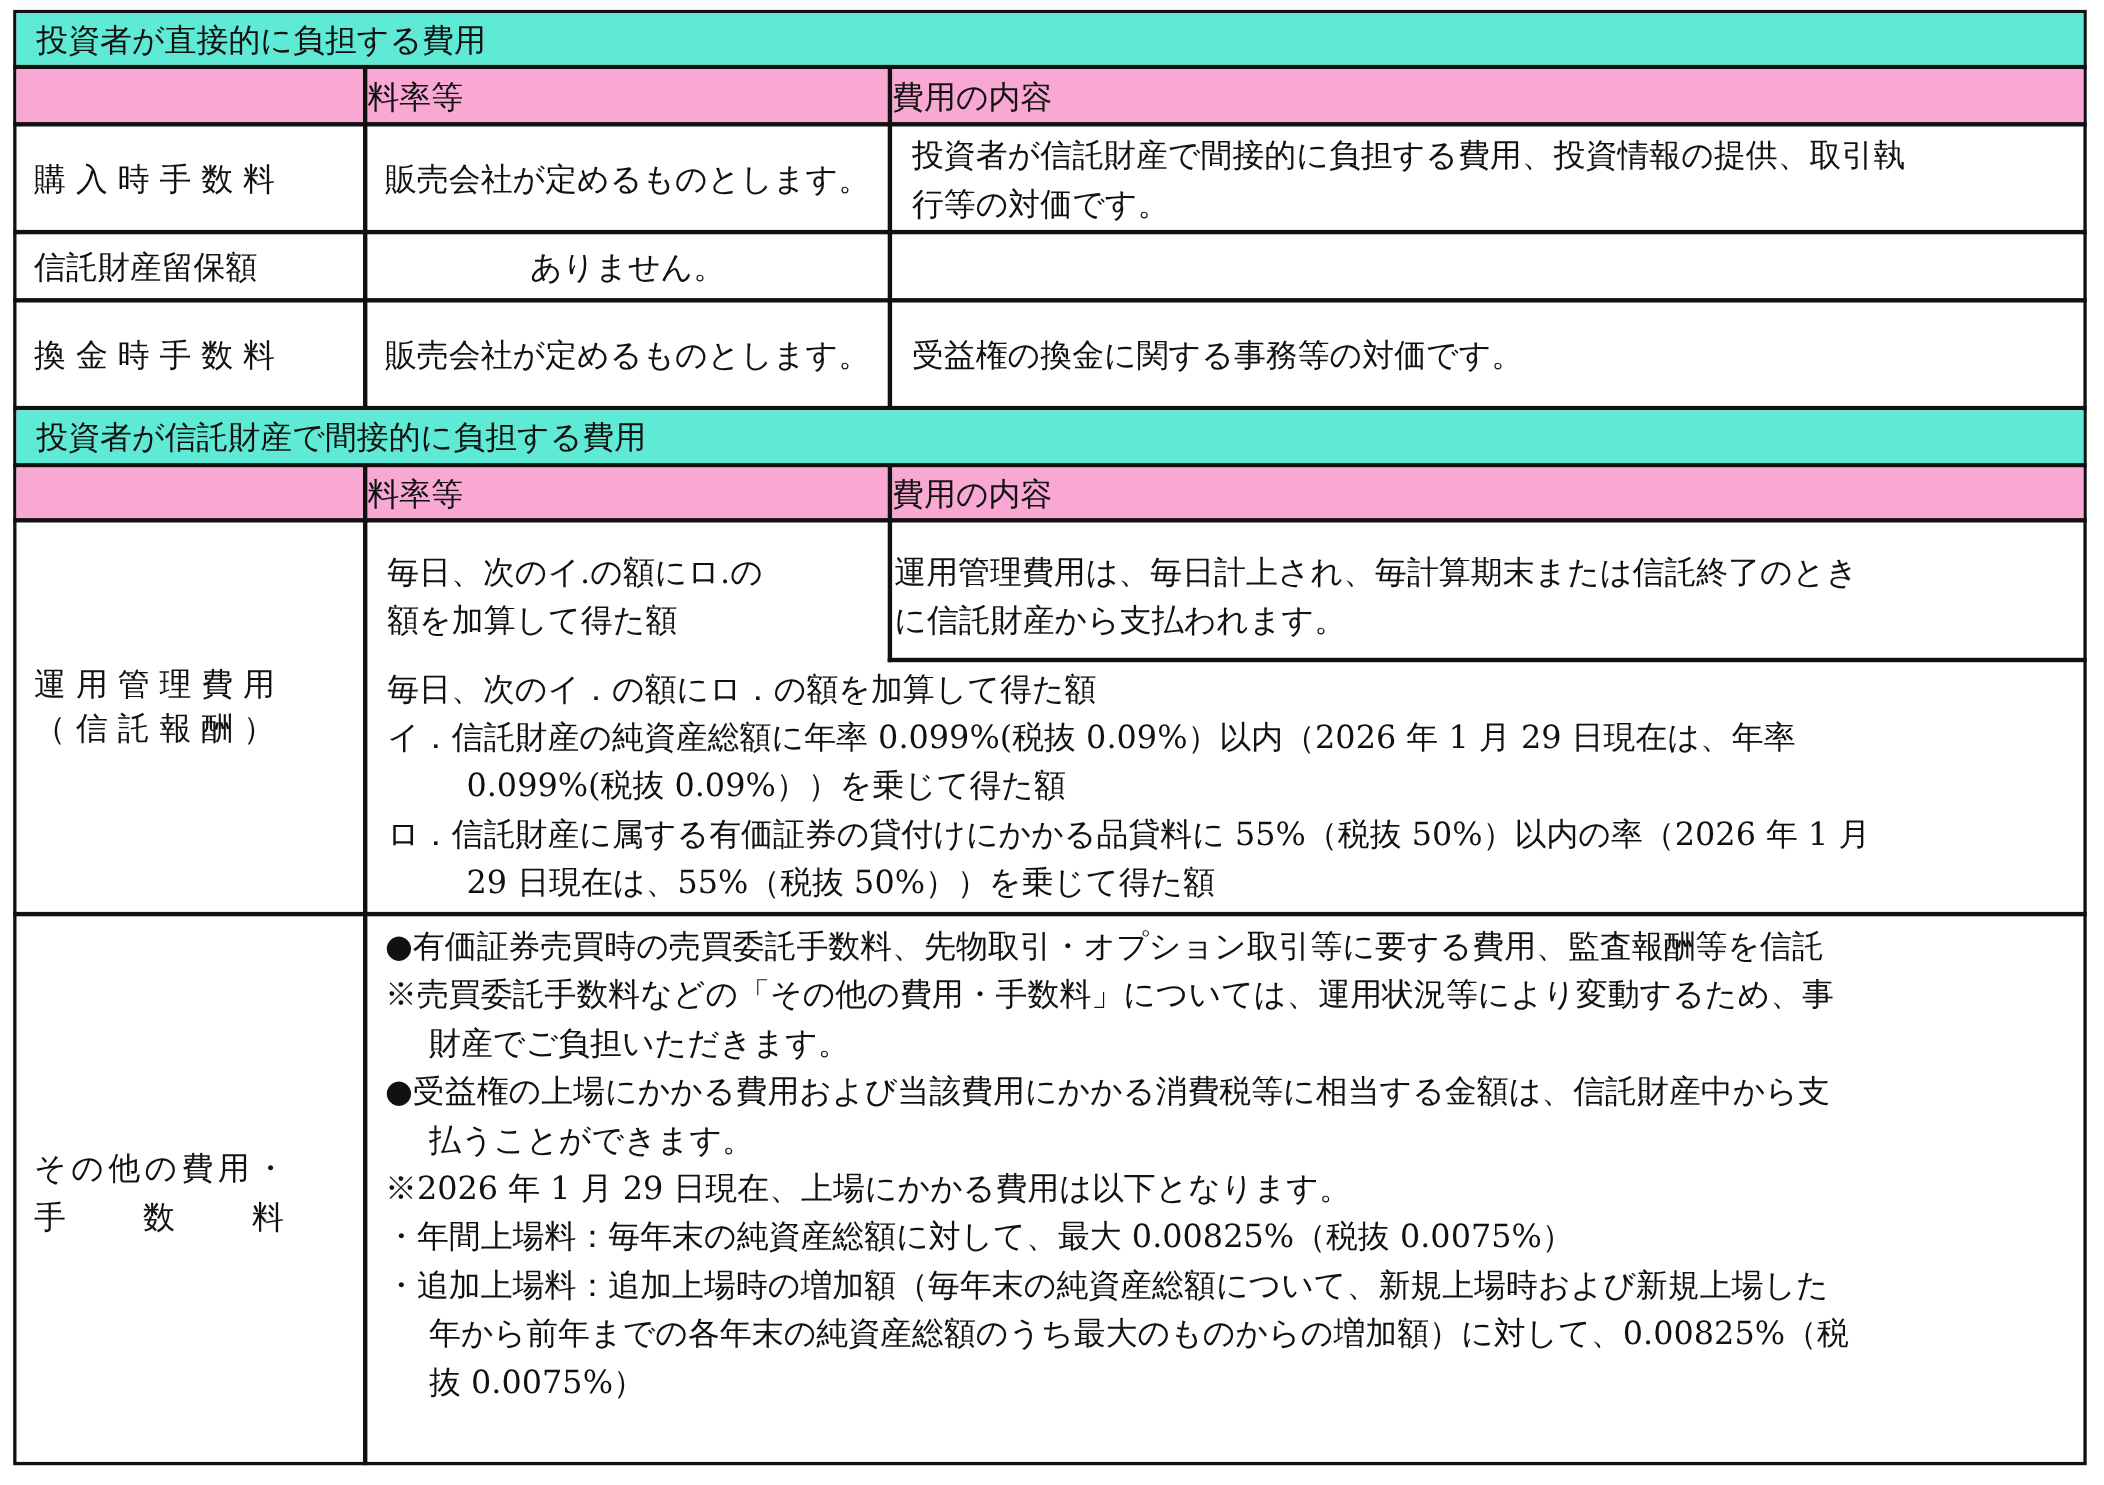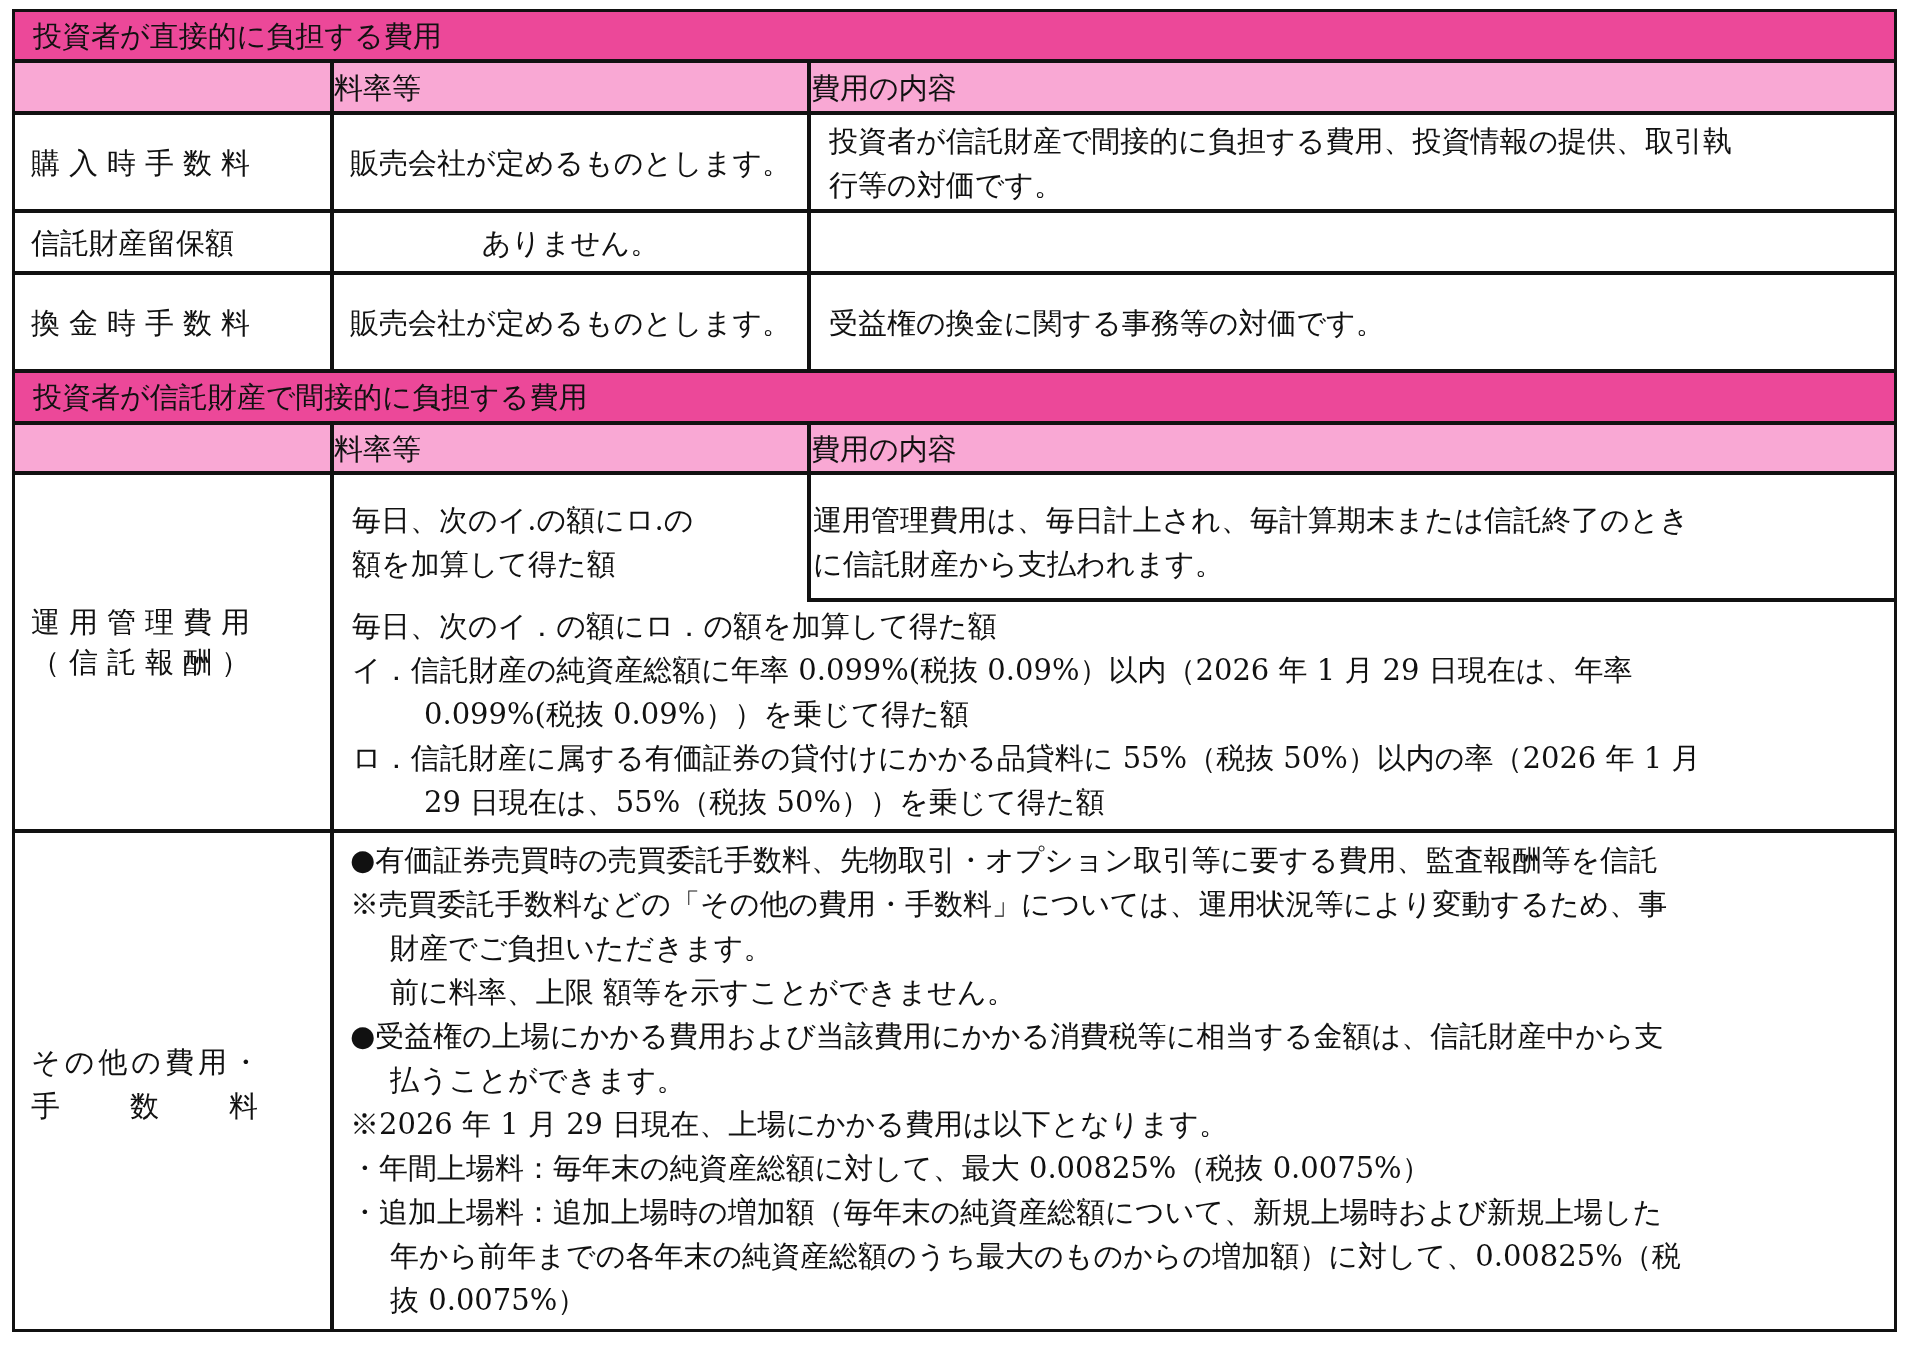--- a/index.html
+++ b/index.html
@@ -3,21 +3,21 @@
 <meta charset="utf-8">
 <style>
   html, body { margin: 0; padding: 0; background: #ffffff; }
   body { width: 1913px; height: 1350px; position: relative; overflow: hidden;
          font-family: "DejaVu Serif", "Liberation Serif", serif; color: #111; }
   .tbl { position: absolute; left: 12px; top: 9px; width: 1885px; height: 1323px;
          border: 3px solid #111; box-sizing: border-box; }
   .cell { position: absolute; box-sizing: border-box; font-size: 29px; line-height: 44px; }
   .hline { position: absolute; height: 4px; background: #111; }
   .vline { position: absolute; width: 4px; background: #111; }
-  .sec-hdr { background: #ec4899; padding-left: 18px; display: flex; align-items: center; }
+  .sec-hdr { background: #5eead4; padding-left: 18px; display: flex; align-items: center; }
   .col-hdr { background: #f9a8d4; display: flex; align-items: center; }
   .label { display: flex; align-items: center; padding-left: 16px; letter-spacing: 9px; }
   .center { display: flex; flex-direction: row; align-items: center; justify-content: center; text-align: center; }
   .desc { display: flex; flex-direction: column; justify-content: center; padding-left: 18px; padding-right: 30px; }
   .line { display: block; white-space: nowrap; }
   .indent { padding-left: 72px; }
   .hang { padding-left: 40px; }
 </style>
 </head>
 <body>
@@ -114,21 +114,20 @@
 <div class="hline" style="left:12px; top:829px; width:1885px;"></div>
 
 <div class="cell" style="left:15px; top:1040px; width:258px; height:100px; padding-left:16px; letter-spacing:4px;">
   <span class="line">その他の費用・</span>
   <span class="line">手　　数　　料</span>
 </div>
 <div class="cell" style="left:334px; top:838px; width:1560px; height:490px; padding-left:16px;" id="other-lines">
     <span class="line">●有価証券売買時の売買委託手数料、先物取引・オプション取引等に要する費用、監査報酬等を信託</span>
     <span class="line">※売買委託手数料などの「その他の費用・手数料」については、運用状況等により変動するため、事</span>
     <span class="line hang">財産でご負担いただきます。</span>
-    <span class="line hang">前に料率、上限 額等を示すことができません。</span>
     <span class="line">●受益権の上場にかかる費用および当該費用にかかる消費税等に相当する金額は、信託財産中から支</span>
     <span class="line hang">払うことができます。</span>
     <span class="line">※2026 年 1 月 29 日現在、上場にかかる費用は以下となります。</span>
     <span class="line">・年間上場料：毎年末の純資産総額に対して、最大 0.00825%（税抜 0.0075%）</span>
     <span class="line">・追加上場料：追加上場時の増加額（毎年末の純資産総額について、新規上場時および新規上場した</span>
     <span class="line hang">年から前年までの各年末の純資産総額のうち最大のものからの増加額）に対して、0.00825%（税</span>
     <span class="line hang">抜 0.0075%）</span>
   </div>
 
 <div class="vline" style="left:330px; top:422px; height:910px;"></div>

